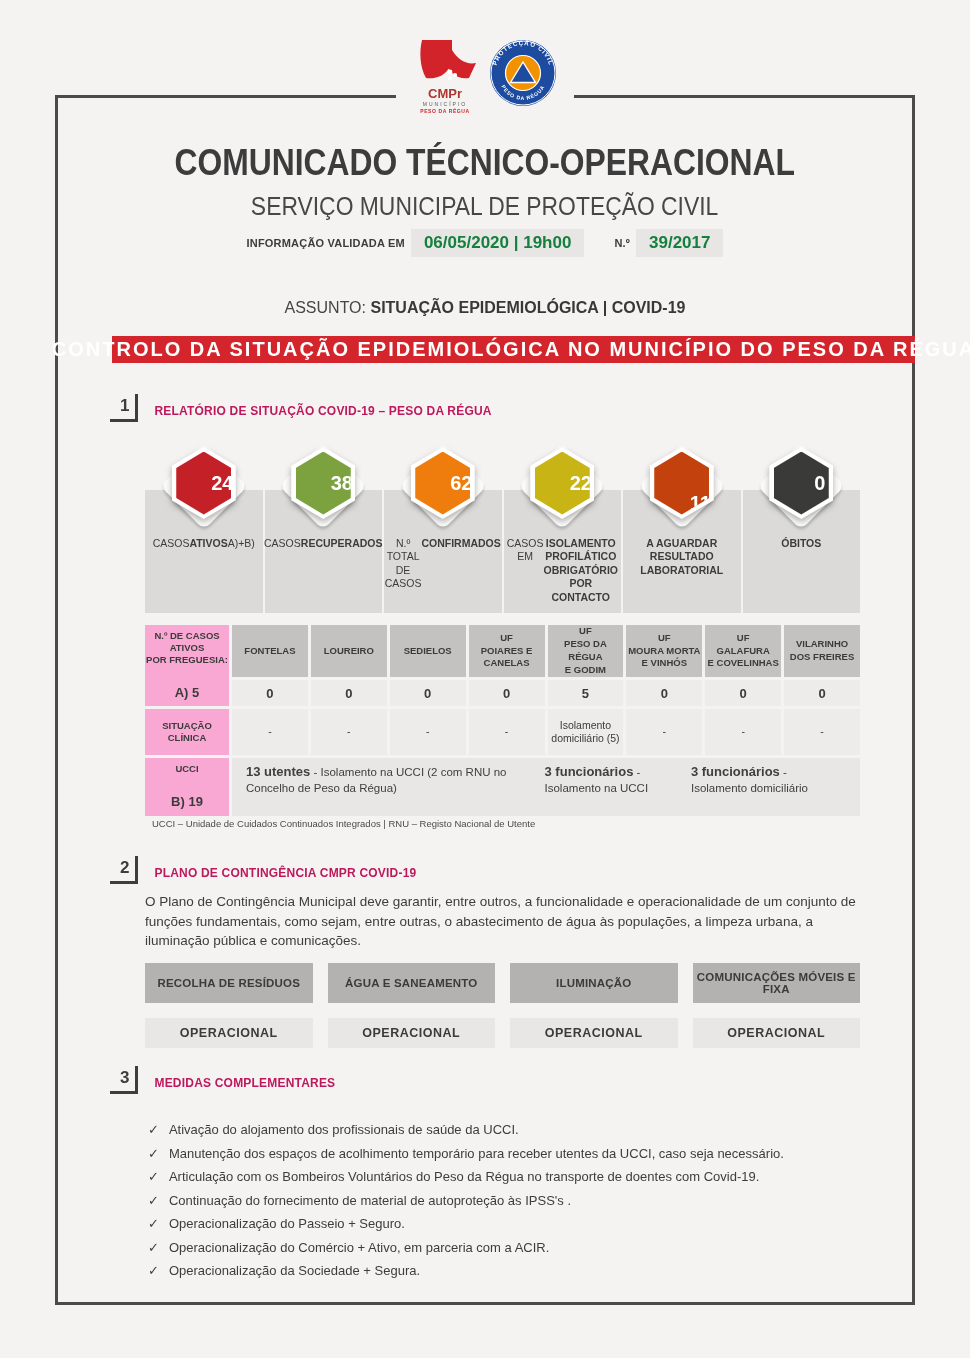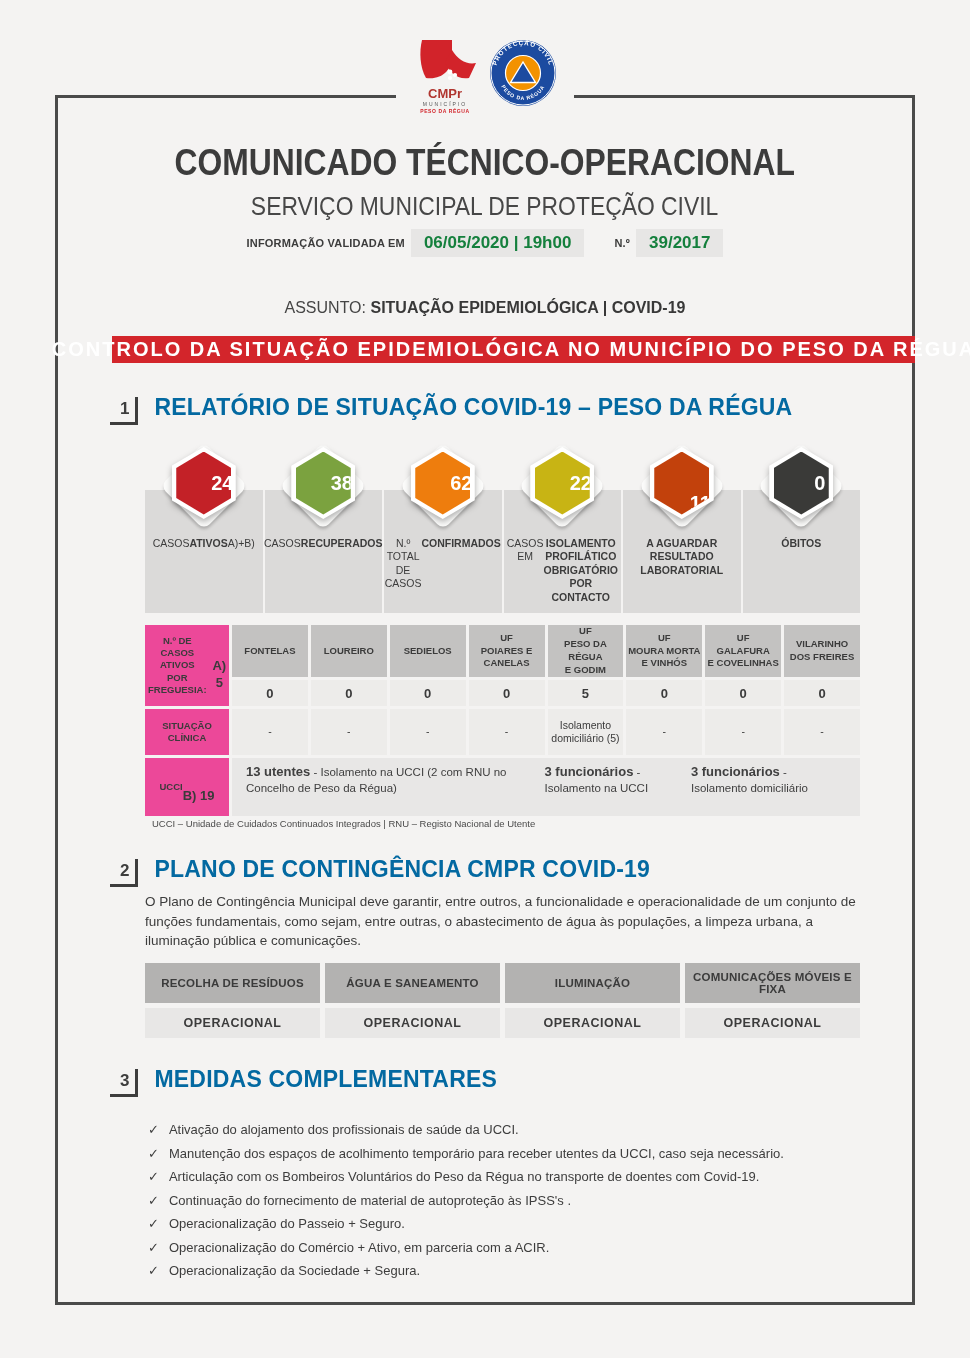--- a/index.html
+++ b/index.html
@@ -35,21 +35,21 @@
   .banner { position:absolute; top:328px; left:112px; width:803px; height:27px;
             background:#d3252b; color:#ffffff; font-weight:bold; font-size:20px;
             letter-spacing:2px; display:flex; align-items:center; justify-content:center;
             white-space:nowrap;margin-top:8px; }
 
   
   .sec-header { position:absolute; left:110px; display:flex; align-items:flex-end; }
   .sec-num { display:inline-block; min-width:18px; text-align:center; font-weight:bold;
              font-size:17px; padding:2px 6px 3px 10px; border-right:3px solid #3d3d3d;
              border-bottom:3px solid #3d3d3d; color:#3d3d3d; }
-  .sec-title { margin-left:16px; font-weight:bold; font-size:23px; color:#0369a1;
+  .sec-title { margin-left:16px; font-weight:bold; font-size:12px; color:#be185d;
              padding-bottom:4px; letter-spacing:0.2px; }
 
   
   .hex-row { position:absolute; left:145px; top:447px; width:715px; height:166px;
              display:flex; gap:2px; }
   .panel { position:relative; flex:1; }
   .panel-bg { position:absolute; top:43px; left:0; right:0; bottom:0; background:#dbdad9; }
   .notch { position:absolute; top:8px; left:50%; width:62px; height:62px;
            transform:translateX(-50%) rotate(45deg); background:#fbfbfa; border-radius:8px;
            box-shadow:2px 2px 3px rgba(0,0,0,0.18); }
@@ -64,43 +64,43 @@
   .hex-value { color:#ffffff; font-weight:bold; font-size:20px; }
   .stat-label { position:absolute; top:90px; bottom:8px; left:3px; right:3px;
            display:flex; flex-direction:row; justify-content:center; text-align:center;
            font-size:10.5px; line-height:1.28; color:#3c3c3c; white-space:pre-line; }
   .lbl-bold { font-weight:bold; }
 
   
   .t1 { position:absolute; left:145px; top:625px; width:715px; display:grid;
         grid-template-columns:84px repeat(8, 1fr); grid-template-rows:52px 26px 46px 58px;
         gap:3px; }
-  .lblcell { grid-column:1; background:#ec4899; color:#3b3b3b; display:flex;
-        flex-direction:row; align-items:center; justify-content:center; text-align:center;
+  .lblcell { grid-column:1; background:#f9a8d4; color:#3b3b3b; display:flex;
+        flex-direction:column; align-items:center; justify-content:center; text-align:center;
         font-size:9.5px; font-weight:bold; line-height:1.3; white-space:pre-line; }
   .lblcell .big { font-size:13px; margin-top:18px; }
   .span2 { grid-row:1/3; }
   .hdr { background:#c3c2c1; font-size:9.5px; font-weight:bold; color:#3b3b3b; display:flex;
         align-items:center; justify-content:center; text-align:center; white-space:pre-line;
         line-height:1.35; }
   .val { background:#edecea; font-weight:bold; font-size:13px; color:#3b3b3b; display:flex;
         align-items:center; justify-content:center; }
   .clin { background:#edecea; font-size:10.5px; color:#3b3b3b; display:flex; align-items:center;
         justify-content:center; text-align:center; line-height:1.25; white-space:pre-line; }
   .ucci-content { grid-column:2/10; background:#e8e7e6; padding:5px 14px; color:#404040;
         display:flex; flex-direction:row; justify-content:center; gap:1px; }
   .ucci-line { font-size:11.5px; line-height:1.35; }
   .ucci-line .ub { font-weight:bold; font-size:13px; }
   .footnote { position:absolute; left:152px; top:818px; font-size:9.5px; color:#4a4a4a; }
 
   
   .paragraph { position:absolute; left:145px; top:892px; width:718px; font-size:13.5px;
         line-height:1.45; color:#3d3d3d; }
   .t2 { position:absolute; left:145px; top:963px; width:715px; display:grid;
-        grid-template-columns:repeat(4,1fr); grid-template-rows:40px 30px; gap:5px; }
+        grid-template-columns:repeat(4,1fr); grid-template-rows:40px 30px; gap:15px; }
   .shdr { background:#b3b2b1; font-weight:bold; font-size:11.5px; color:#3b3b3b; display:flex;
         align-items:center; justify-content:center; text-align:center; letter-spacing:0.2px; }
   .sval { background:#e8e7e6; font-weight:bold; font-size:12.5px; color:#3b3b3b; display:flex;
         align-items:center; justify-content:center; letter-spacing:0.5px; }
 
   
   .checklist { position:absolute; left:148px; top:1122px; width:718px; }
   .check-item { display:flex; gap:10px; margin-bottom:8px; font-size:13px; line-height:15.5px;
         color:#3d3d3d; }
   .check-glyph { font-size:13px; color:#3d3d3d; flex:0 0 auto; }

